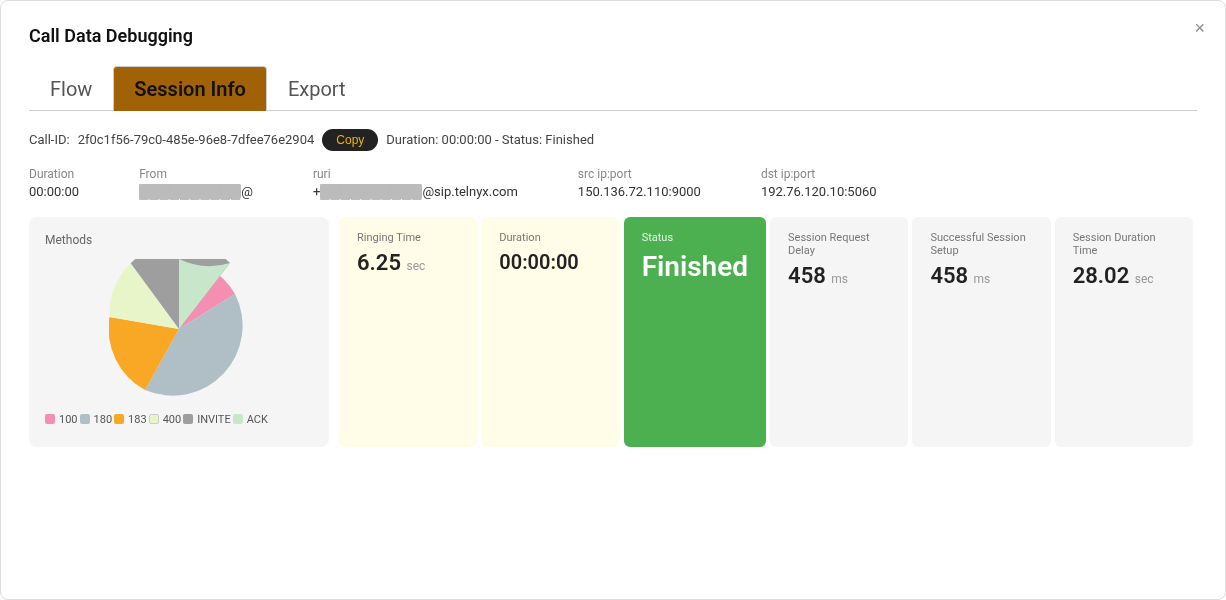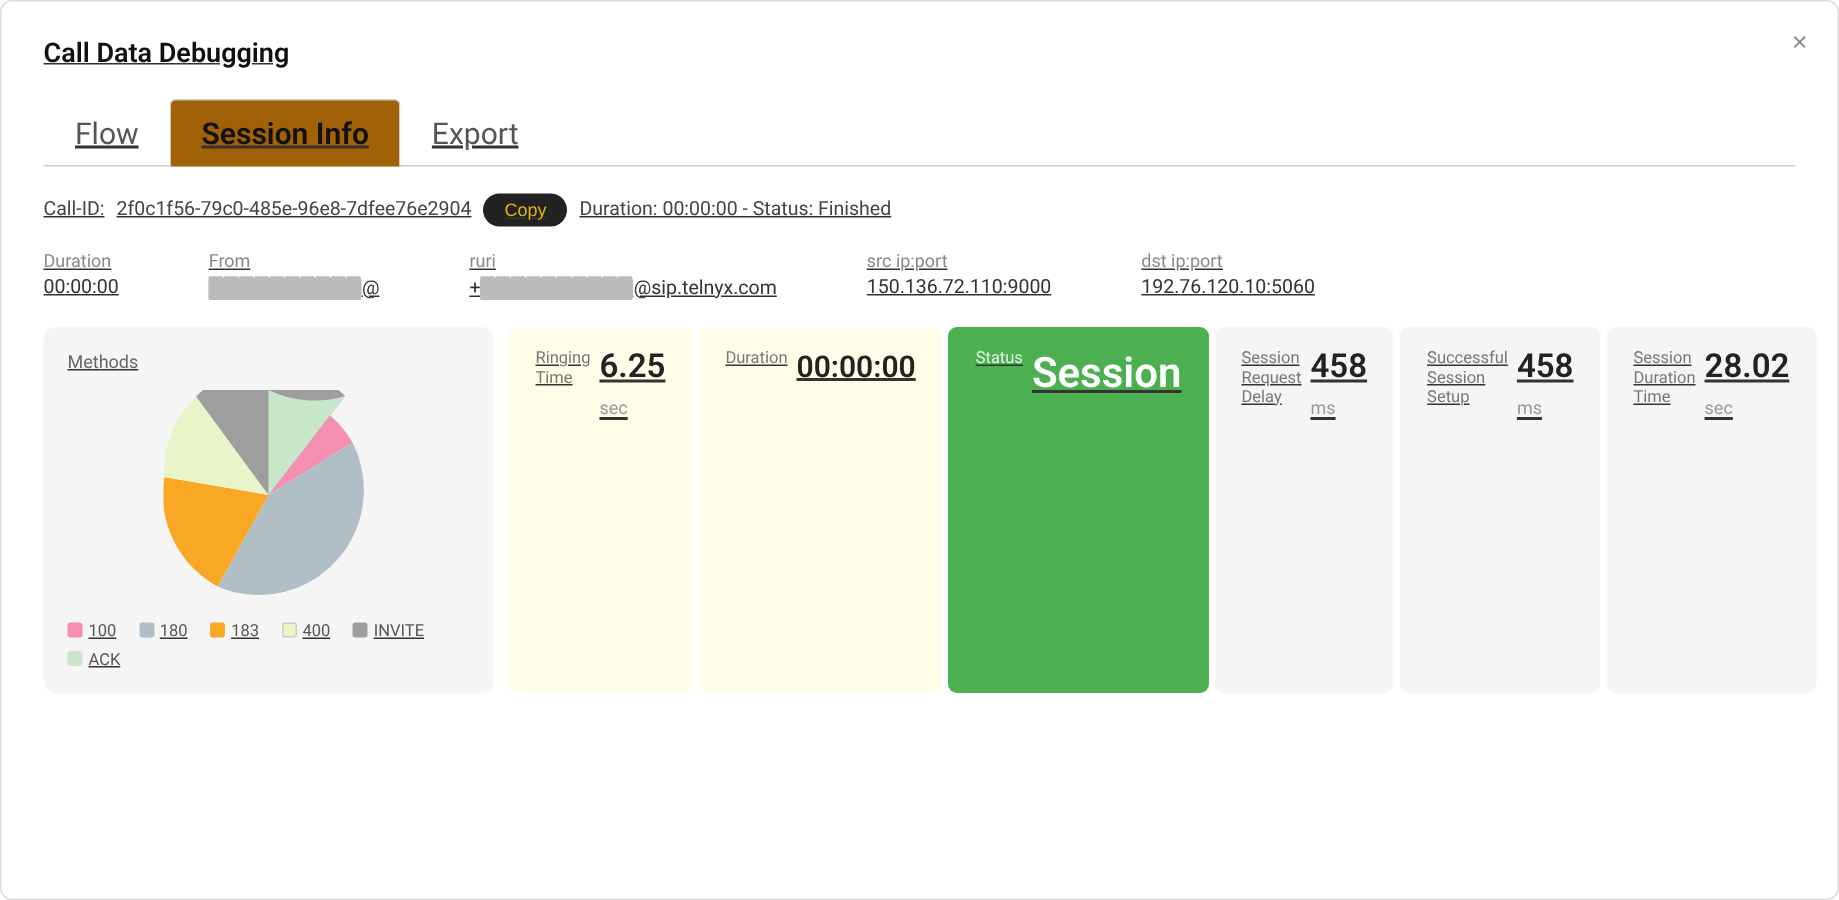--- a/index.html
+++ b/index.html
@@ -10,21 +10,20 @@
       font-size: 13px;
     }
     .modal {
       width: 1226px;
       min-height: 600px;
       background: #fff;
       border: 1px solid #ddd;
       border-radius: 8px;
       padding: 24px 28px;
       position: relative;
-      text-decoration: underline;
     }
     .modal-title {
       font-size: 18px;
       font-weight: 600;
       margin-bottom: 20px;
       color: #111;
     }
     .close-btn {
       position: absolute;
       top: 18px;
@@ -110,21 +109,21 @@
       margin-bottom: 12px;
     }
     .pie-container {
       display: flex;
       justify-content: center;
       margin-bottom: 14px;
     }
     .legend {
       display: flex;
       flex-wrap: wrap;
-      gap: 6px 15px;
+      gap: 6px 2px;
       font-size: 11px;
       color: #555;
     }
     .legend-item {
       display: flex;
       align-items: center;
       gap: 4px;
     }
     .legend-dot {
       width: 10px;
@@ -137,21 +136,21 @@
       gap: 0;
       flex: 1;
       margin-left: 10px;
     }
     .metric-card {
       background: #f5f5f5;
       border-radius: 0;
       padding: 14px 18px;
       flex: 1;
       display: flex;
-      flex-direction: row;
+      flex-direction: column;
       justify-content: flex-start;
       gap: 6px;
       margin-right: 4px;
       border-radius: 6px;
     }
     .metric-card.yellow { background: #fffde7; }
     .metric-card.green { background: #4caf50; color: #fff; }
     .metric-card.green .metric-label { color: rgba(255,255,255,0.85); }
     .metric-card.green .metric-value { color: #fff; }
     .metric-label {
@@ -270,21 +269,21 @@
       <div class="metric-card yellow">
         <div class="metric-label">Ringing Time</div>
         <div class="metric-value">6.25 <span class="metric-unit">sec</span></div>
       </div>
       <div class="metric-card yellow">
         <div class="metric-label">Duration</div>
         <div class="metric-value" style="font-size:20px;">00:00:00</div>
       </div>
       <div class="metric-card green">
         <div class="metric-label">Status</div>
-        <div class="metric-value large">Session</div>
+        <div class="metric-value large">Finished</div>
       </div>
       <div class="metric-card">
         <div class="metric-label">Session Request Delay</div>
         <div class="metric-value">458 <span class="metric-unit">ms</span></div>
       </div>
       <div class="metric-card">
         <div class="metric-label">Successful Session Setup</div>
         <div class="metric-value">458 <span class="metric-unit">ms</span></div>
       </div>
       <div class="metric-card">

